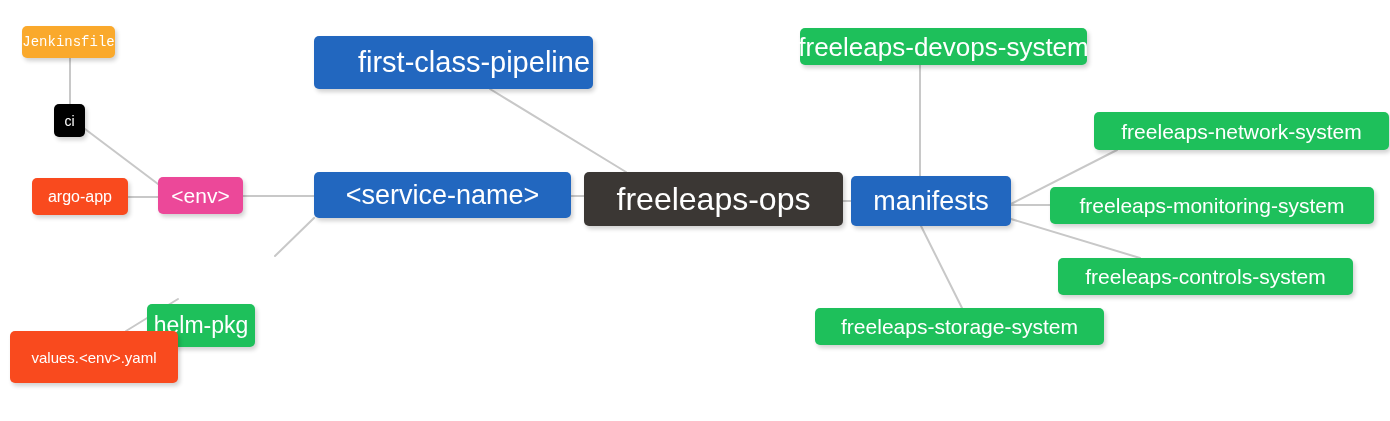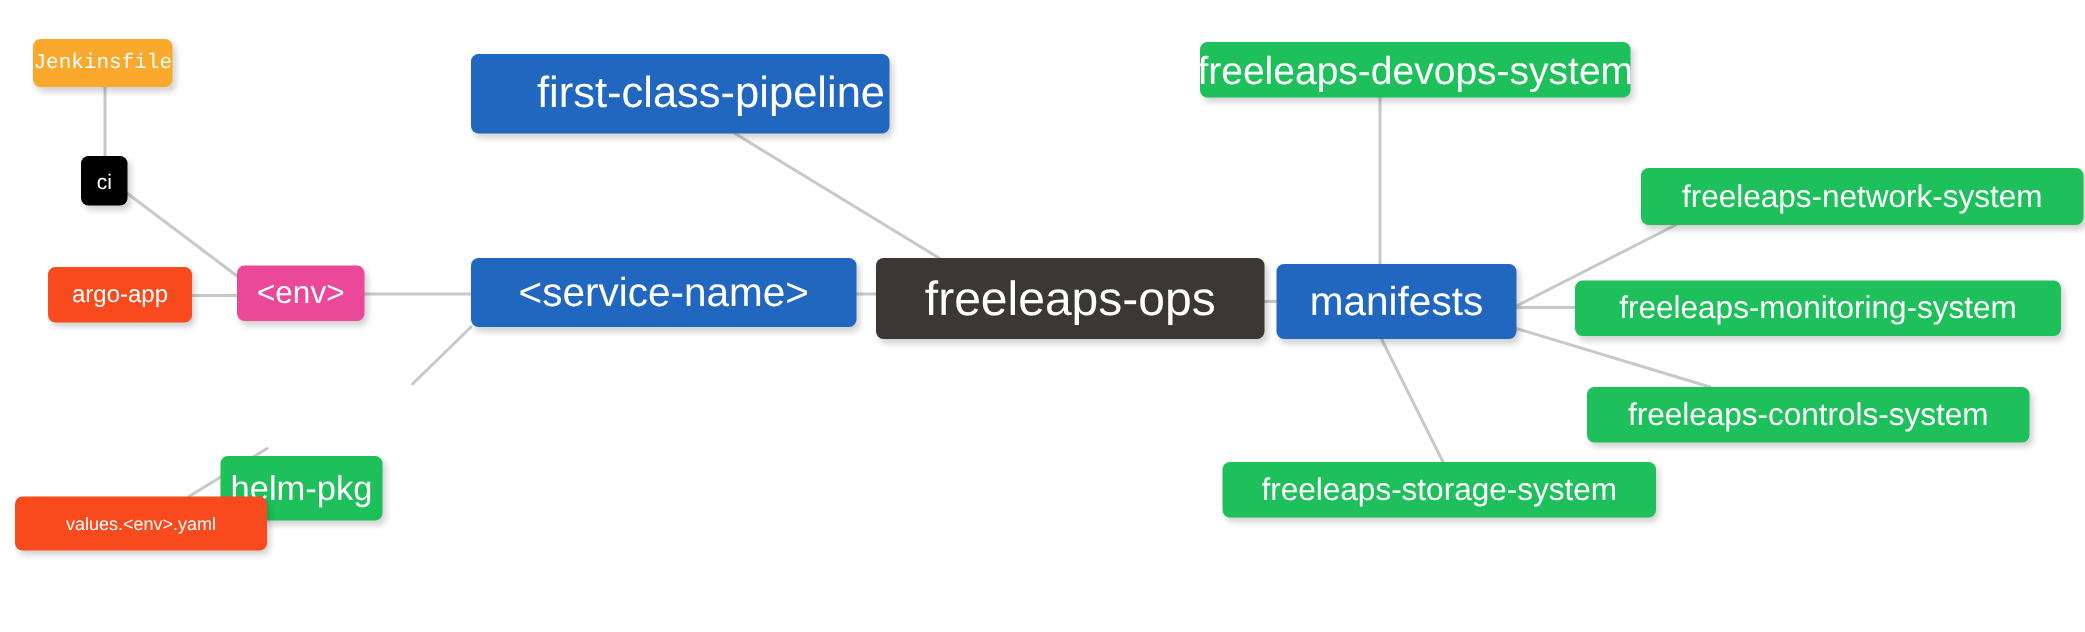--- a/index.html
+++ b/index.html
@@ -74,21 +74,21 @@
       </div>
       <div class="node" style="left: 32px; top: 178px; width: 96px; height: 37px; background: rgb(249, 74, 30); font-size: 16px;">
         <span class="node-label">argo-app</span>
       </div>
       <div class="node" style="left: 158px; top: 177px; width: 85px; height: 37px; background: #ec4899; font-size: 21px;">
         <span class="node-label">&lt;env&gt;</span>
       </div>
       <div class="node" style="left: 147px; top: 256px; width: 108px; height: 43px; background: rgb(30, 192, 91); font-size: 23px; margin-top: 48px;">
         <span class="node-label">helm-pkg</span>
       </div>
-      <div class="node" style="left: 10px; top: 331px; width: 168px; height: 36px; background: rgb(249, 74, 30); font-size: 12px;">
+      <div class="node" style="left: 10px; top: 331px; width: 168px; height: 52px; background: rgb(249, 74, 30); font-size: 15px;">
         <span class="node-label">values.&lt;env&gt;.yaml</span>
       </div>
       <div class="node" style="left: 314px; top: 36px; width: 279px; height: 53px; background: rgb(34, 103, 191); font-size: 29px; padding-left: 41px;">
         <span class="node-label">first-class-pipeline</span>
       </div>
       <div class="node" style="left: 314px; top: 172px; width: 257px; height: 46px; background: rgb(34, 103, 191); font-size: 27px;">
         <span class="node-label">&lt;service-name&gt;</span>
       </div>
       <div class="node" style="left: 584px; top: 172px; width: 259px; height: 54px; background: rgb(59, 55, 52); font-size: 32px;">
         <span class="node-label">freeleaps-ops</span>

